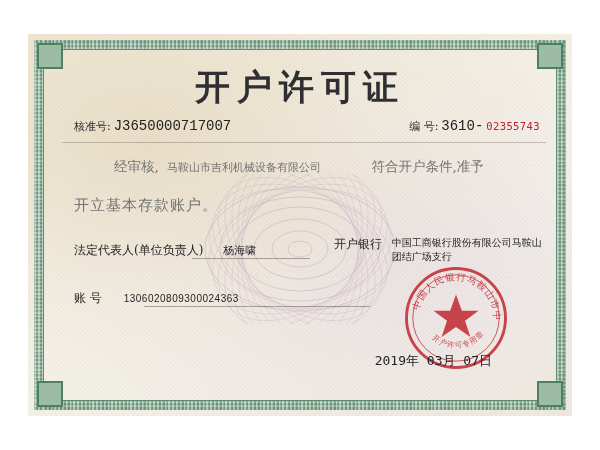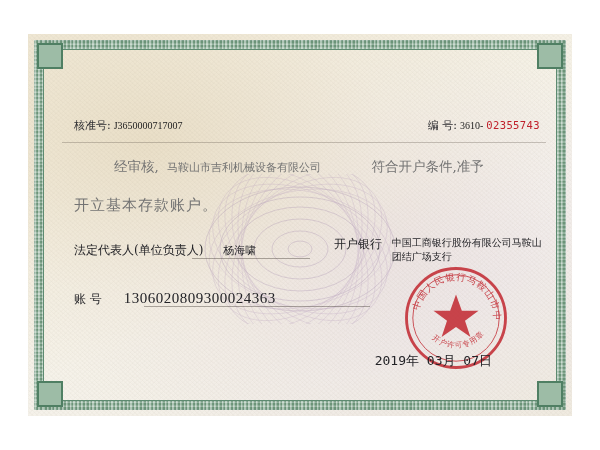--- a/index.html
+++ b/index.html
@@ -158,22 +158,22 @@
     position: absolute;
     right: 4px;
     top: 0;
     white-space: nowrap;
   }
   .lbl {
     font-family: "DejaVu Serif", "Liberation Serif", serif;
     font-size: 11px;
   }
   .val-hand {
-    font-family: Liberation Serif, serif;
-    font-size: 10px;
+    font-family: Liberation Mono, monospace;
+    font-size: 14px;
     color: #222;
   }
   .val-red {
     font-family: "DejaVu Sans Mono", monospace;
     font-size: 10.5px;
     color: #c0202a;
     letter-spacing: 0.4px;
   }
 
   
@@ -222,22 +222,22 @@
     font-family: "DejaVu Sans", sans-serif;
     font-size: 10px;
     line-height: 14px;
     white-space: normal;
     width: 150px;
     padding-left: 6px;
     color: #1f1f23;
   }
   .f-acct { left: 22px; top: 234px; }
   .f-acct .v {
-    font-family: Liberation Serif, serif;
-    font-size: 15px;
+    font-family: Liberation Sans, sans-serif;
+    font-size: 10px;
     padding-left: 18px;
     letter-spacing: 0.5px;
   }
 
   .underline {
     position: absolute;
     height: 1px;
     background: rgba(70,62,55,0.42);
   }
   .u-rep { left: 140px; top: 202px; width: 118px; }
@@ -316,20 +316,21 @@
           <ellipse cx="105" cy="75" rx="92" ry="58" transform="rotate(96 105 75)"></ellipse>
           <ellipse cx="105" cy="75" rx="92" ry="58" transform="rotate(108 105 75)"></ellipse>
           <ellipse cx="105" cy="75" rx="92" ry="58" transform="rotate(120 105 75)"></ellipse>
           <ellipse cx="105" cy="75" rx="92" ry="58" transform="rotate(132 105 75)"></ellipse>
           <ellipse cx="105" cy="75" rx="92" ry="58" transform="rotate(144 105 75)"></ellipse>
           <ellipse cx="105" cy="75" rx="92" ry="58" transform="rotate(156 105 75)"></ellipse>
           <ellipse cx="105" cy="75" rx="92" ry="58" transform="rotate(168 105 75)"></ellipse>
         </g>
       </svg>
 
+      <div class="title">开户许可证</div>
 
       <div class="row-codes">
         <div class="code-left">
           <span class="lbl">核准号:</span>
           <span class="val-hand">J3650000717007</span>
         </div>
         <div class="code-right">
           <span class="lbl">编 号:</span>
           <span class="val-hand">3610-</span>
           <span class="val-red">02355743</span>

